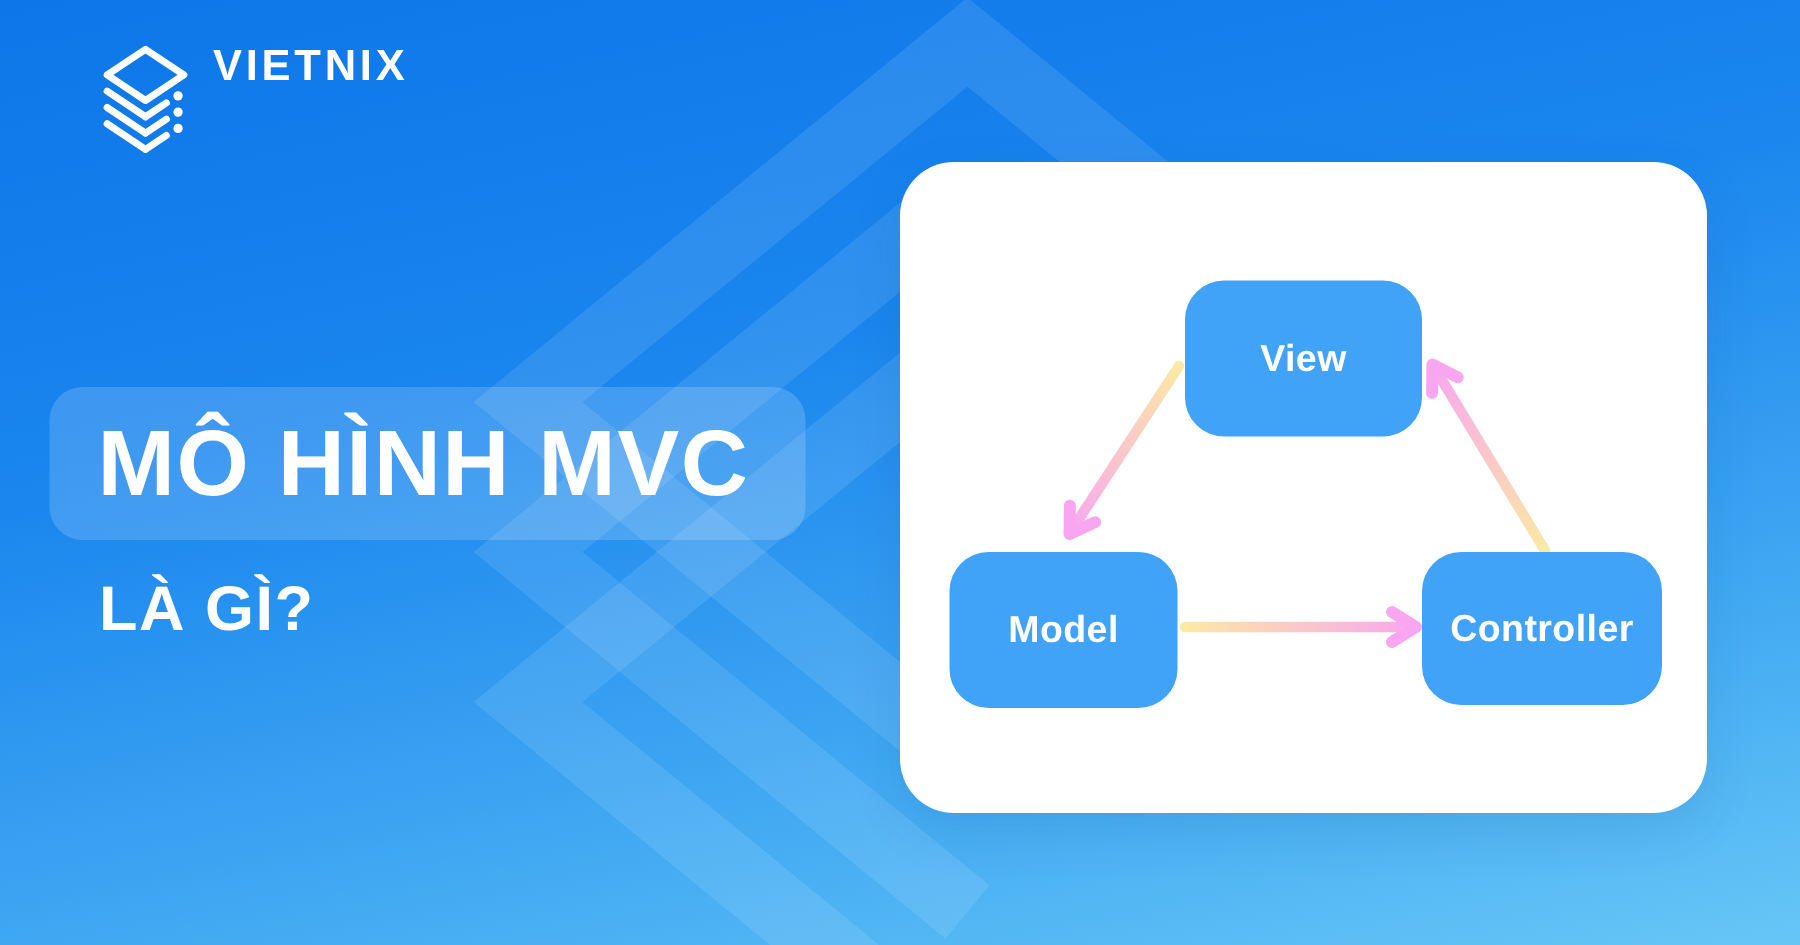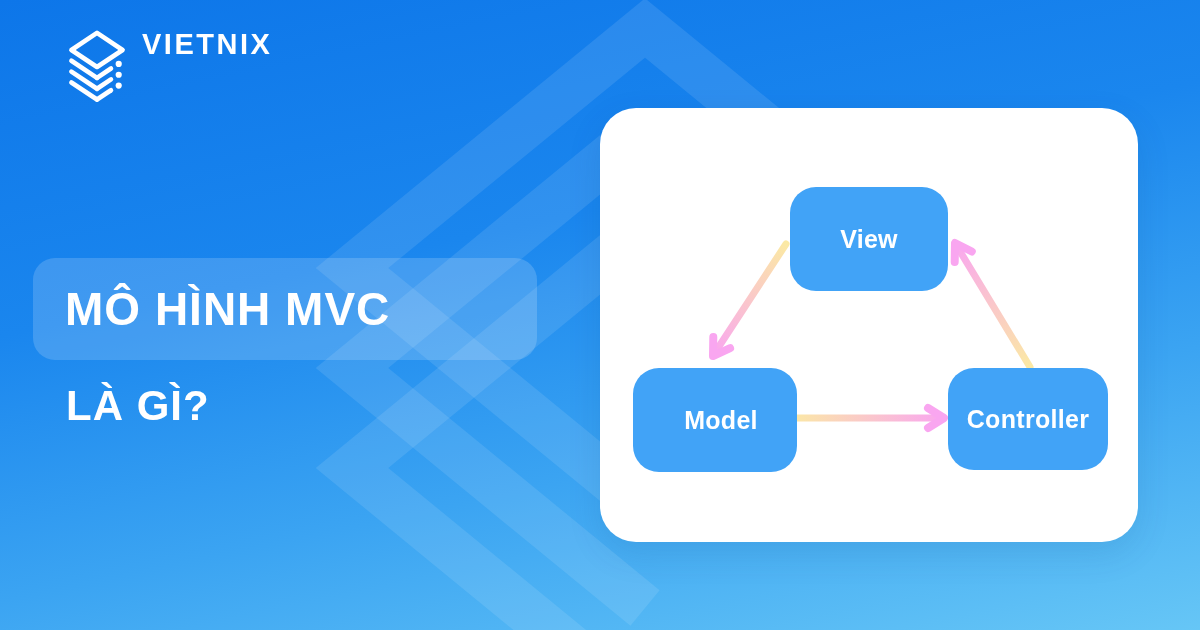--- a/index.html
+++ b/index.html
@@ -20,40 +20,40 @@
   .brand-text{font-size:29px;font-weight:bold;letter-spacing:2.5px;color:#fff;}
   .site{position:absolute;right:60px;top:44px;display:flex;align-items:center;gap:13px;color:#fff;}
   .globe-icon{width:32px;height:32px;}
   .site-label{font-size:25px;font-weight:400;letter-spacing:.5px;color:#fff;}
   
   .title-badge{
     position:absolute;left:33px;top:258px;width:504px;height:102px;
     background:rgba(255,255,255,0.17);border-radius:22px;
     display:flex;align-items:center;padding-left:32px;box-sizing:border-box;
   }
-  .title-line1{font-size:46px;font-weight:bold;color:#fff;letter-spacing:1px;white-space:nowrap;}
+  .title-line1{font-size:62px;font-weight:bold;color:#fff;letter-spacing:1px;white-space:nowrap;}
   .title-line2{
     position:absolute;left:66px;top:382px;
     font-size:42px;font-weight:bold;color:#fff;letter-spacing:1px;
   }
   
   .card{
     position:absolute;left:600px;top:108px;width:538px;height:434px;
     background:#ffffff;border-radius:36px;
     box-shadow:0 12px 34px rgba(9,64,130,0.12);
   }
   .diagram{position:absolute;inset:0;text-align:right;}
   .edges{position:absolute;inset:0;}
   .node{
     position:absolute;background:#41a3f7;border-radius:26px;
     display:flex;align-items:center;justify-content:center;
     color:#fff;font-weight:bold;font-size:25px;letter-spacing:.3px;
   }
   .node-view{left:190px;top:79px;width:158px;height:104px;}
-  .node-model{left:33px;top:260px;width:152px;height:104px;padding-left:12px;}
+  .node-model{left:33px;top:260px;width:152px;height:104px;}
   .node-controller{left:348px;top:260px;width:160px;height:102px;}
 </style>
 </head>
 <body>
 
 <div class="stage">
 
   <svg class="watermark" width="1200" height="630" viewBox="0 0 1200 630">
     <g fill="none" stroke="rgba(255,255,255,0.10)" stroke-width="46" stroke-linejoin="miter">
       <path d="M 645 28 L 352 268 L 645 508 L 938 268 Z"></path>

